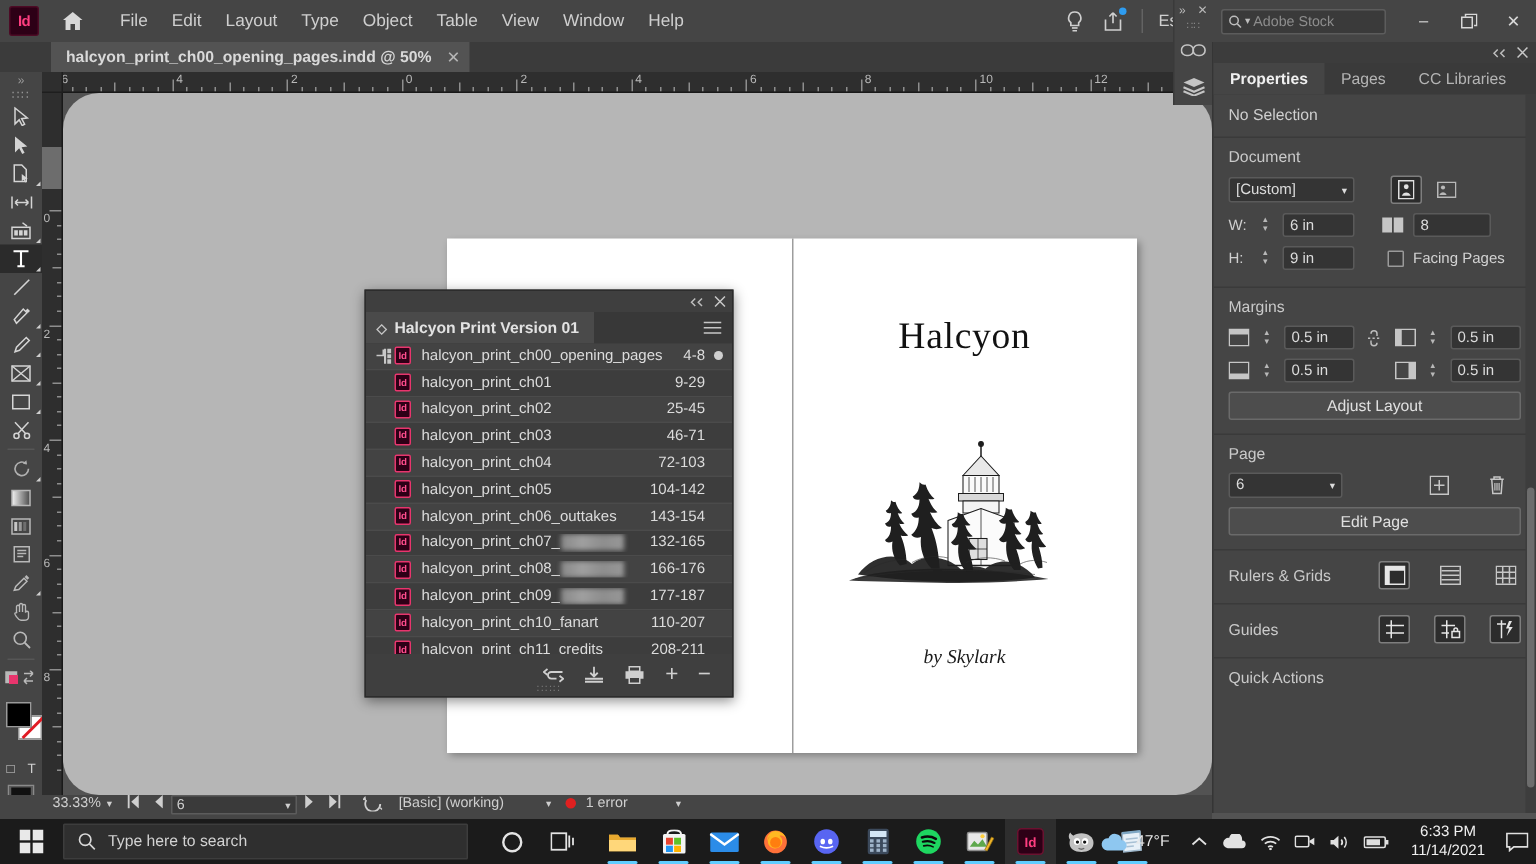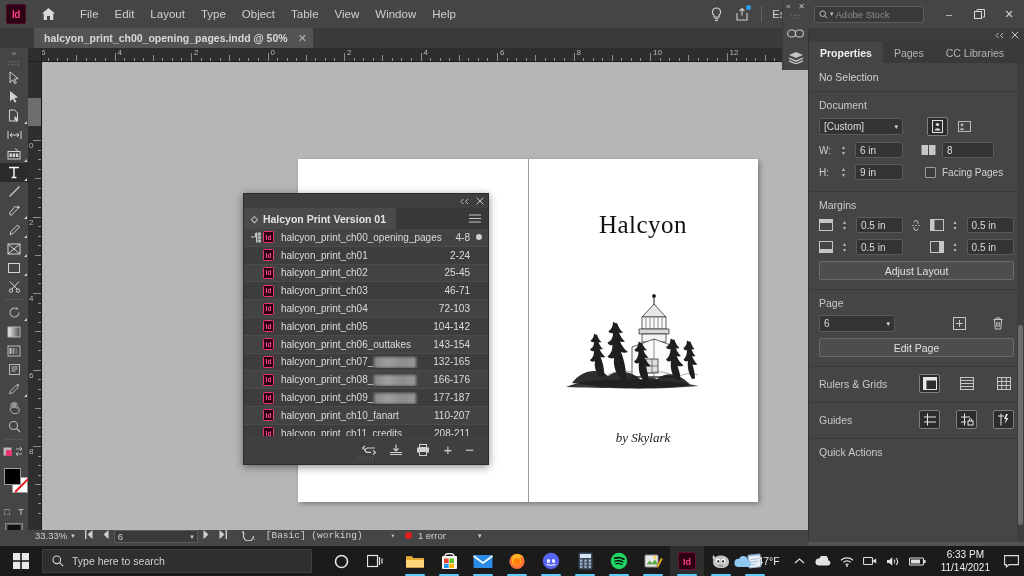--- a/index.html
+++ b/index.html
@@ -149,21 +149,21 @@
   .ruler-h .rlabel { top: 1px; }
   .ruler-v .rlabel { left: 1px; }
   .ruler-v .vhighlight {
     position: absolute; left: 0; width: 14px; background: #6d6d6d;
   }
 
   
   .canvas {
     position: absolute; left: 42px; top: 62px;
     width: 766px; height: 468px;
-    background: #b6b6b6; overflow: hidden;
+    background: #b6b6b6; overflow: hidden; border-radius: 24px;
   }
   .spread {
     position: absolute; left: 256px; top: 97px;
     width: 460px; height: 343px;
     background: #ffffff;
     box-shadow: 2px 2px 5px rgba(0,0,0,0.32);
   }
   .spread .gutter {
     position: absolute; left: 50%; top: 0; width: 1px; height: 100%;
     background: #9d9d9d;
@@ -896,21 +896,21 @@
           </span>
           <span class="bp-idicon">Id</span>
           <span class="bp-name">halcyon_print_ch00_opening_pages</span>
           <span class="bp-pages">4-8</span>
           <span class="bp-dot"></span>
         </div>
         <div class="bp-row">
           <span class="bp-style-src"></span>
           <span class="bp-idicon">Id</span>
           <span class="bp-name">halcyon_print_ch01</span>
-          <span class="bp-pages">2-24</span>
+          <span class="bp-pages">9-29</span>
           <span class="bp-dot hidden"></span>
         </div>
         <div class="bp-row">
           <span class="bp-style-src"></span>
           <span class="bp-idicon">Id</span>
           <span class="bp-name">halcyon_print_ch02</span>
           <span class="bp-pages">25-45</span>
           <span class="bp-dot hidden"></span>
         </div>
         <div class="bp-row">
@@ -1240,21 +1240,21 @@
           <rect x="6.6" y="0" width="1.4" height="9" fill="#cfcfcf"></rect>
         </svg>
     </div>
     <div class="sb-item" style="padding-left:10px;">
       <svg width="13" height="11" viewBox="0 0 13 11">
           <path d="M11.5 6A5 5 0 112.2 3.4" fill="none" stroke="#cfcfcf" stroke-width="1.2"></path>
           <path d="M1.6 0.6l.5 3-3-.4z" fill="#cfcfcf"></path>
           <path d="M11.5 8.5l1.2 1.2" stroke="#cfcfcf"></path>
         </svg>
     </div>
-    <div class="sb-item" style="padding-left:6px;gap:28px;font-family:Liberation Mono, monospace;">
+    <div class="sb-item" style="padding-left:6px;gap:28px;">
       <span>[Basic] (working)</span>
       <span style="font-size:7px;">▾</span>
     </div>
     <div class="sb-item" style="gap:6px;">
       <span class="err-dot"></span>
       <span>1 error</span>
       <span style="font-size:7px;margin-left:26px;">▾</span>
     </div>
   </div>
 

